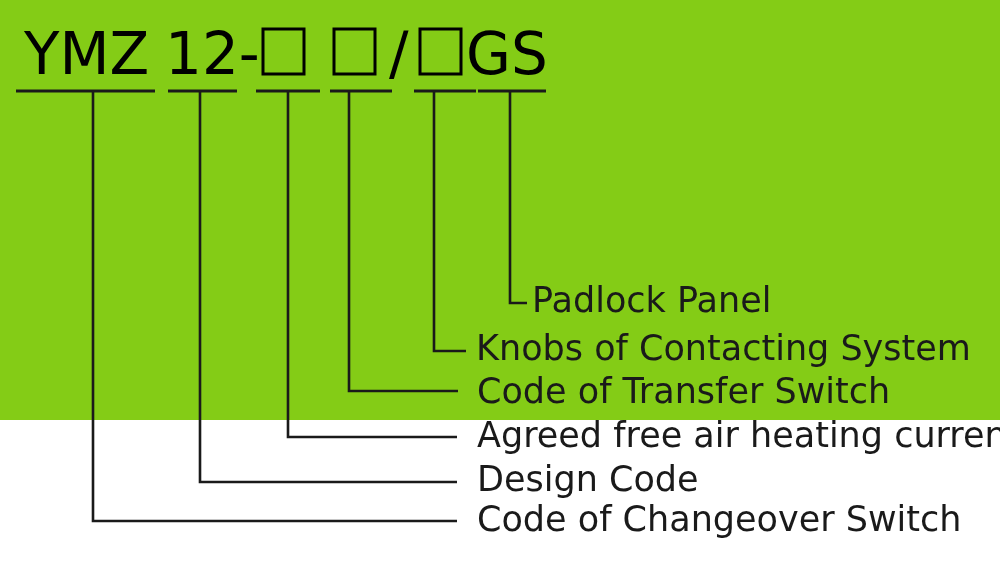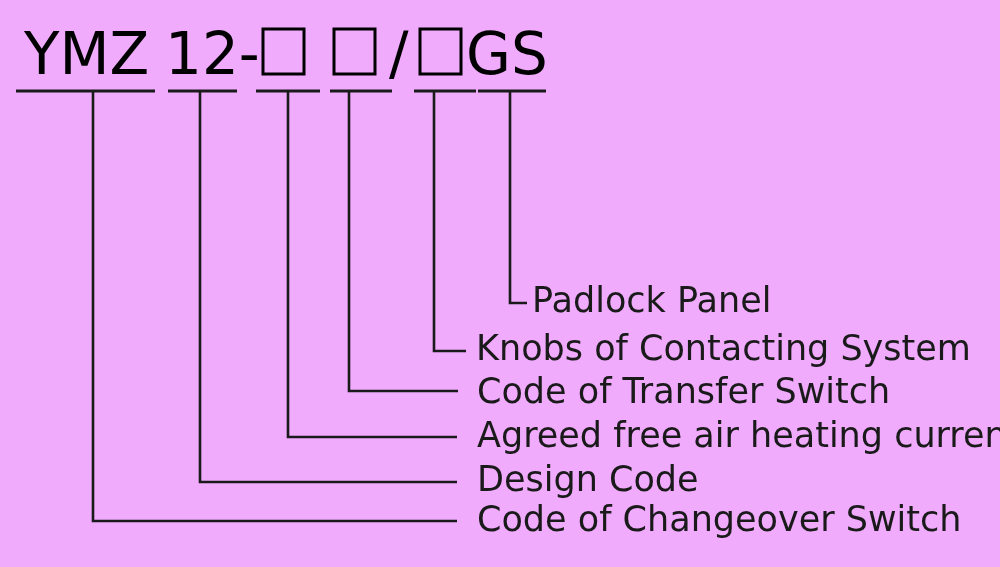--- a/index.html
+++ b/index.html
@@ -11,22 +11,22 @@
   body {
     width: 1000px;
     height: 567px;
     font-family: "DejaVu Sans", sans-serif;
     color: #000000;
     overflow: hidden;
   }
   #diagram-root {
     position: relative;
     width: 1000px;
-    height: 567px;
-    background: #f0abfc;
+    height: 420px;
+    background: #84cc16;
   }
   #diagram-svg {
     position: absolute;
     left: 0;
     top: 0;
     width: 1000px;
     height: 567px;
     display: block;
   }
   .model-char {

